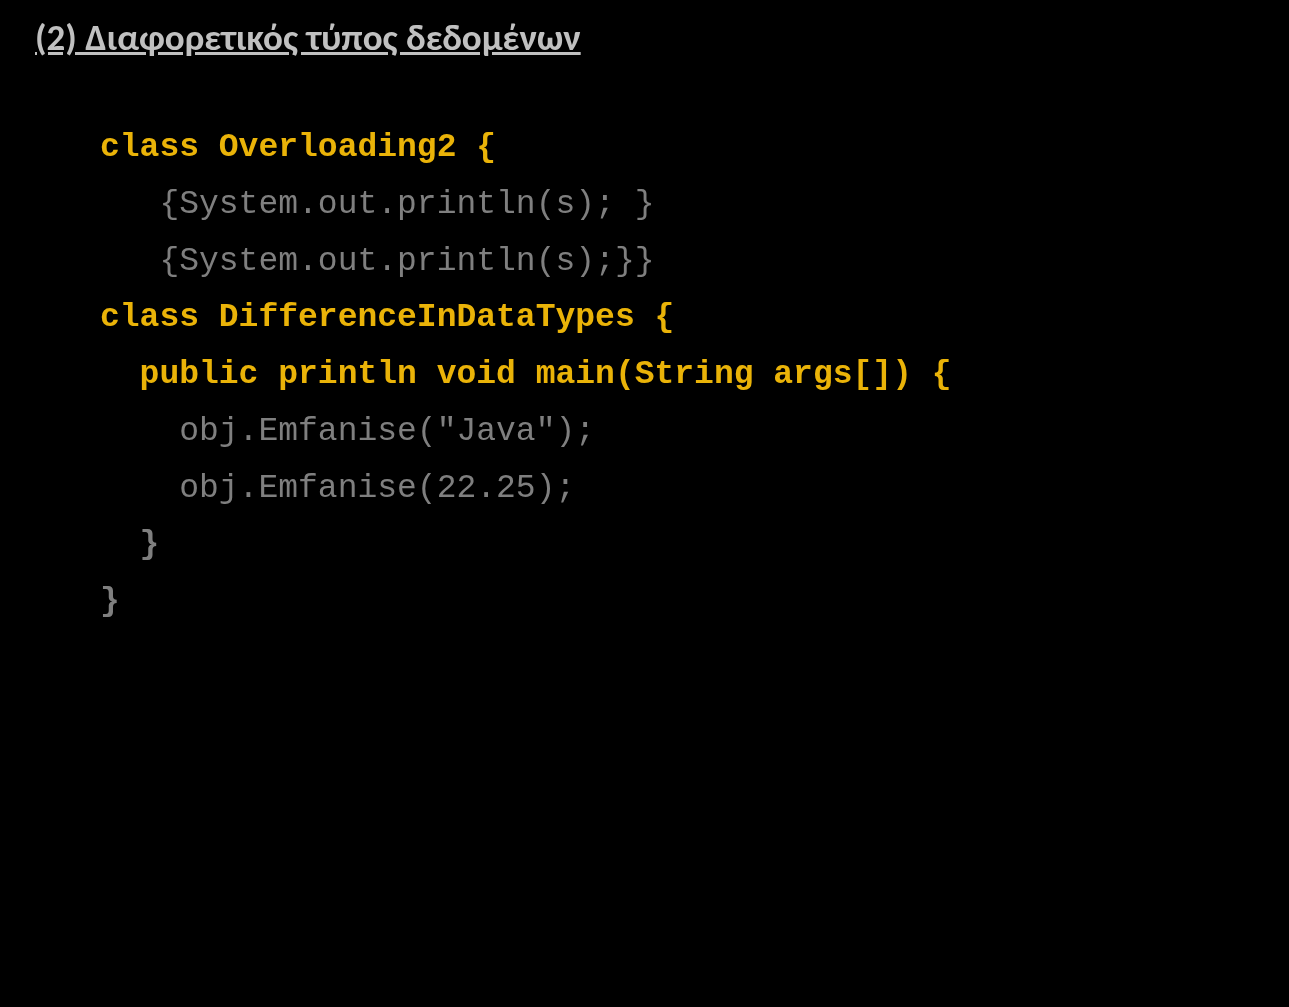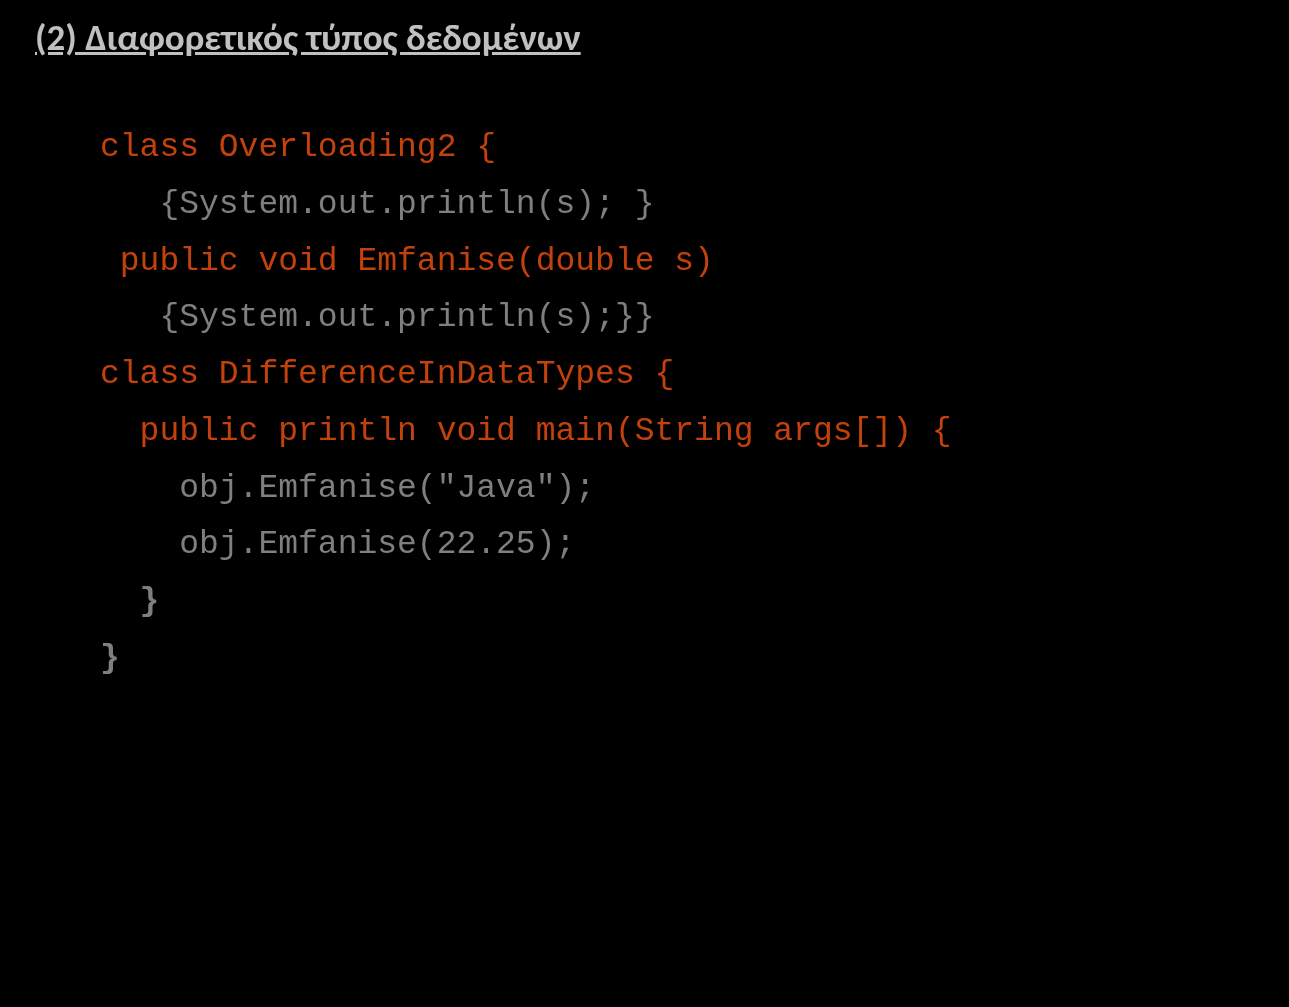--- a/index.html
+++ b/index.html
@@ -31,38 +31,37 @@
       left: 100px;
       font-family: 'Courier New', monospace;
       font-size: 33px;
       line-height: 1.72;
       color: #7f7f7f;
     }
     .code-line {
       white-space: pre;
     }
     .bold-white {
-      font-weight: normal;
-      color: #c2410c;
+      font-weight: bold;
+      color: #eab308;
     }
     .bold-gray {
       font-weight: bold;
       color: #7f7f7f;
     }
   </style>
 </head>
 <body>
 
 <div class="slide">
   <div class="heading">(2) Διαφορετικός τύπος δεδομένων</div>
 
   <div class="code-block">
     <div class="code-line bold-white">class Overloading2 {</div>
     <div class="code-line">   {System.out.println(s); }</div>
-    <div class="code-line bold-white"> public void Emfanise(double s)</div>
     <div class="code-line">   {System.out.println(s);}}</div>
     <div class="code-line"></div>
     <div class="code-line bold-white">class DifferenceInDataTypes {</div>
     <div class="code-line bold-white">  public println void main(String args[]) {</div>
     <div class="code-line">    obj.Emfanise("Java");</div>
     <div class="code-line">    obj.Emfanise(22.25);</div>
     <div class="code-line bold-gray">  }</div>
     <div class="code-line bold-gray">}</div>
   </div>
 </div>

